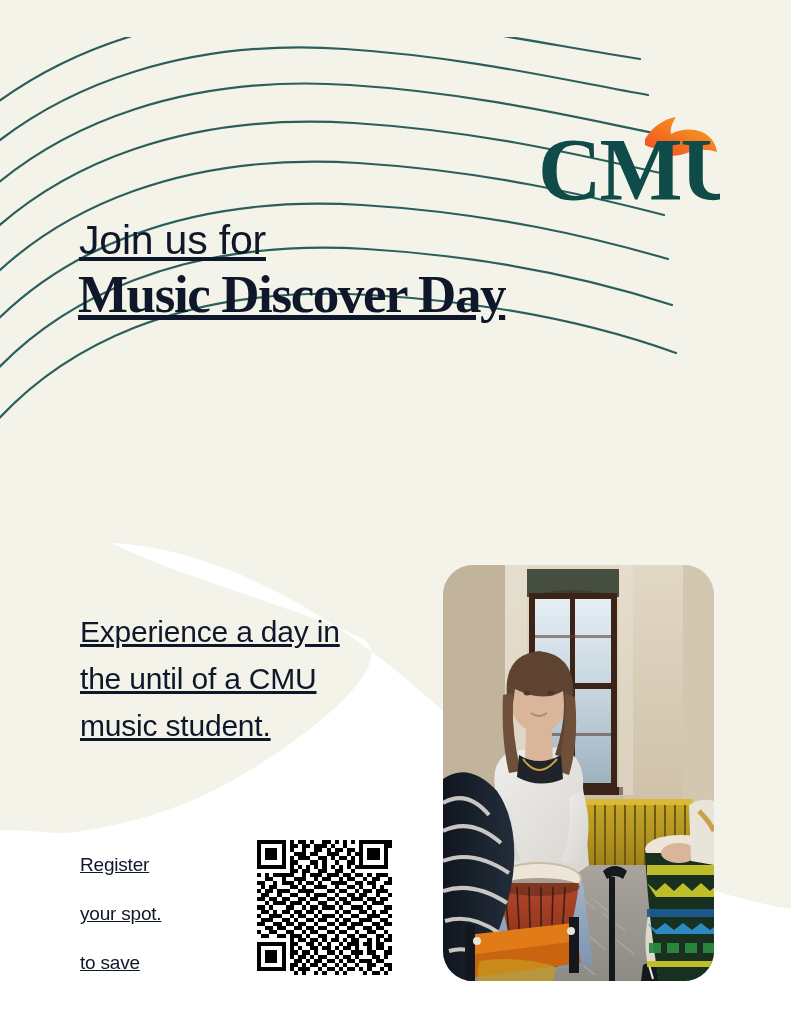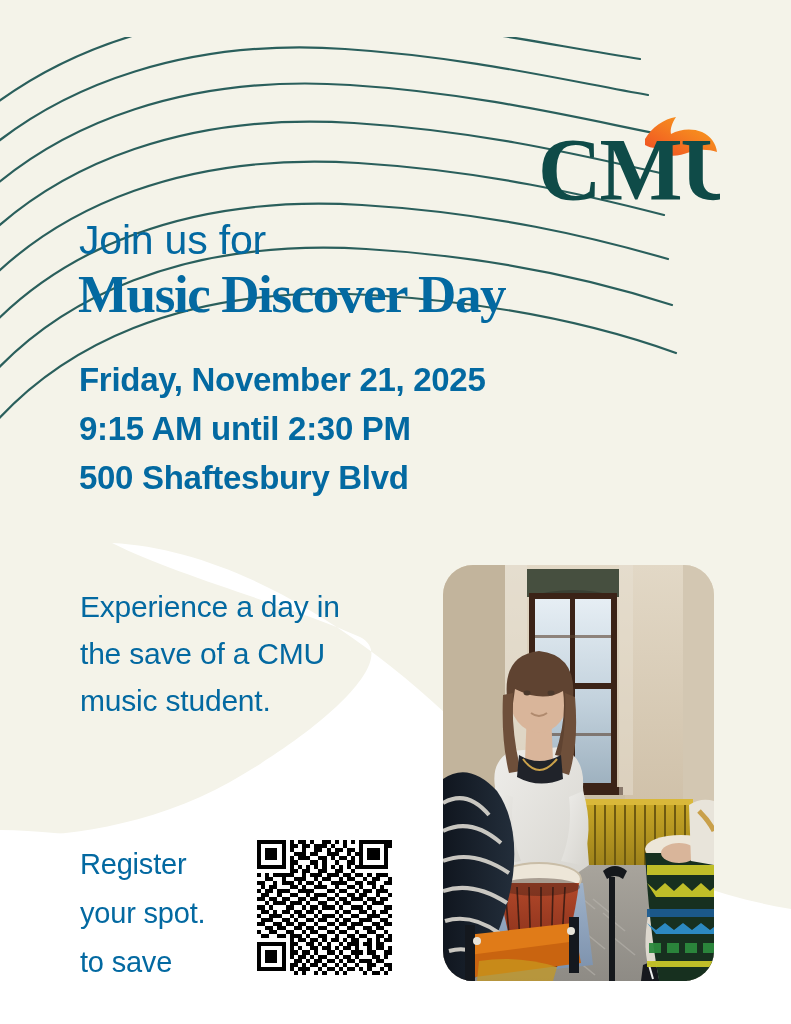--- a/index.html
+++ b/index.html
@@ -37,21 +37,21 @@
   
   #logo {
     position: absolute;
     left: 540px;
     top: 72px;
     width: 180px;
     height: 100px;
   }
 
   
-  .txt { position: absolute; color: #0369a1; }
+  .txt { position: absolute; color: #0f172a; text-decoration: underline; }
 
   #join-line {
     left: 79px;
     top: 183px;
     font-size: 41px;
     font-weight: 300;
     letter-spacing: -0.2px;
     line-height: 1.0;
   }
 
@@ -71,32 +71,32 @@
     top: 318px;
     font-size: 33px;
     font-weight: 700;
     line-height: 49px;
     letter-spacing: -0.3px;
   }
   #details div { white-space: nowrap; }
 
   #blurb {
     left: 80px;
-    top: 546px;
+    top: 571px;
     font-size: 30px;
     font-weight: 400;
     line-height: 47px;
     letter-spacing: -0.2px;
   }
   #blurb div { white-space: nowrap; }
 
   #register {
     left: 80px;
     top: 803px;
-    font-size: 29px;
+    font-size: 19px;
     font-weight: 400;
     line-height: 49px;
     letter-spacing: -0.2px;
   }
   #register div { white-space: nowrap; }
 
   
   #qr {
     position: absolute;
     left: 257px;
@@ -176,29 +176,24 @@
 
     <g fill="#0F4B48" font-family="Liberation Serif, serif" font-weight="700">
       <text x="-2" y="90" font-size="88" letter-spacing="-2">CMU</text>
     </g>
   </svg>
 
   <div class="txt" id="join-line">Join us for</div>
 
   <div class="txt" id="event-title">Music Discover Day</div>
 
-  <div class="txt" id="details">
-    <div>Friday, November 21, 2025</div>
-    <div>9:15 AM until 2:30 PM</div>
-    <div>500 Shaftesbury Blvd</div>
-  </div>
 
   <div class="txt" id="blurb">
     <div>Experience a day in</div>
-    <div>the save of a CMU</div>
+    <div>the until of a CMU</div>
     <div>music student.</div>
   </div>
 
   <div class="txt" id="register">
     <div>Register</div>
     <div>your spot.</div>
     <div>to save</div>
   </div>
 
   <div id="qr">

